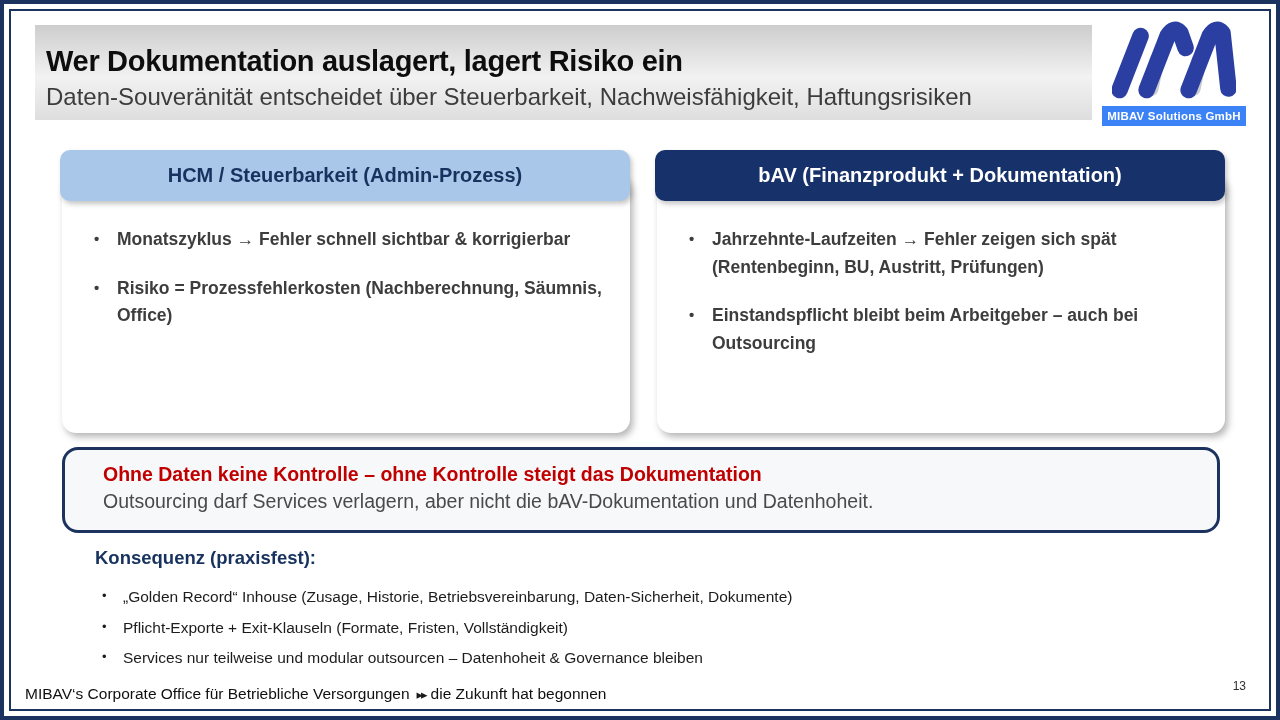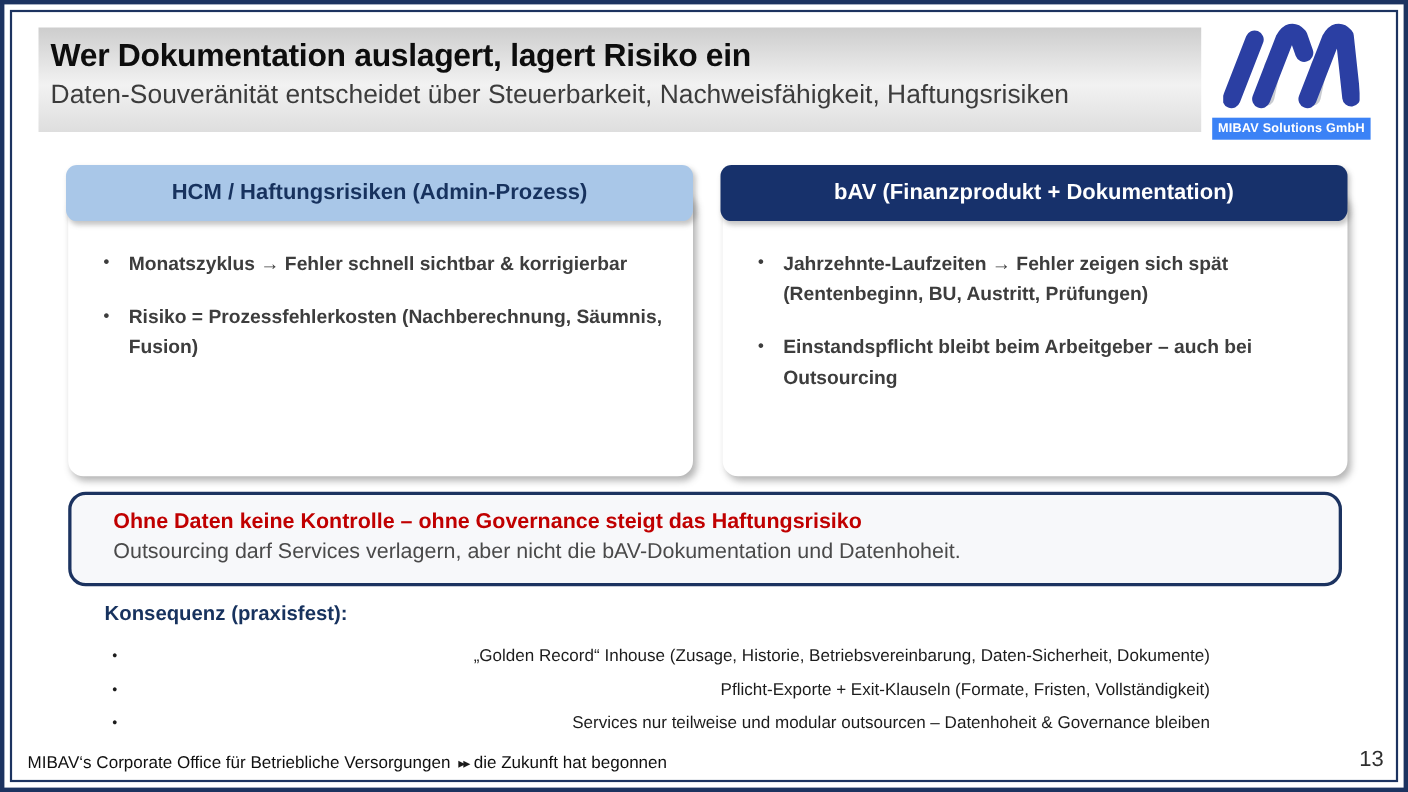--- a/index.html
+++ b/index.html
@@ -7,21 +7,21 @@
               font-family:"Liberation Sans", sans-serif; }
   .slide { position:absolute; inset:0; width:1280px; height:720px; background:#fff; }
 
   
   .frame-outer { position:absolute; inset:0; border:4px solid #1c3360; pointer-events:none; z-index:50; }
   .frame-inner { position:absolute; inset:9px; border:2px solid #1c3360; pointer-events:none; z-index:50; }
 
   
   .title-bar { position:absolute; left:35px; top:25px; width:1057px; height:95px;
                background:linear-gradient(180deg,#cdcdcd 0%,#f2f2f2 55%,#dedede 100%);
-               padding:10px 0 0 11px; }
+               padding:20px 0 0 11px; }
   .title { font-size:29px; font-weight:bold; color:#0d0d0d; letter-spacing:-0.3px; }
   .subtitle { font-size:24px; color:#3c3c3c; margin-top:5px; }
 
   
   .logo-box { position:absolute; left:1100px; top:12px; width:148px; height:122px; background:#fff; text-align:center; }
   .logo-mark { margin-top:6px; }
   .logo-label { margin:0 2px; height:20px; background:#3b82f6; color:#fff; font-size:11.5px;
                 line-height:20px; font-weight:bold; letter-spacing:0.2px; }
 
   
@@ -47,27 +47,27 @@
              border:3px solid #1c3360; border-radius:16px; background:#f7f8fa;
              padding:13px 0 0 38px; }
   .callout-head { font-size:19.5px; font-weight:bold; color:#c00000; }
   .callout-body { font-size:19.5px; color:#4a4a4a; margin-top:4px; }
 
   
   .konsequenz-heading { position:absolute; left:95px; top:547px; font-size:18.5px;
                         font-weight:bold; color:#17325e; }
   .k-bullets { position:absolute; left:100px; top:588px; list-style:none; width:1000px; }
   .k-bullets li { position:relative; padding-left:23px; margin-bottom:12px;
-                  font-size:15.5px; line-height:1.2; color:#1c1c1c;text-align:right; }
+                  font-size:15.5px; line-height:1.2; color:#1c1c1c; }
   .k-bullets li::before { content:"•"; position:absolute; left:2px; top:0; font-size:13px; color:#1c1c1c; }
 
   
   .footer { position:absolute; left:25px; top:685px; font-size:15.5px; color:#101010; }
   .footer .arrow { letter-spacing:-2px; margin:0 5px 0 7px; font-size:13px; color:#1a1a1a; }
-  .page-number { position:absolute; right:22px; top:679px; font-size:20px; color:#2e2e2e; }
+  .page-number { position:absolute; right:34px; top:679px; font-size:12px; color:#2e2e2e; }
   .stand { position:absolute; right:52px; top:716px; font-size:13.5px; color:#404040; }
 </style>
 </head>
 <body>
 
 <div class="slide">
 
   <div class="title-bar">
     <div class="title">Wer Dokumentation auslagert, lagert Risiko ein</div>
     <div class="subtitle">Daten-Souveränität entscheidet über Steuerbarkeit, Nachweisfähigkeit, Haftungsrisiken</div>
@@ -83,38 +83,38 @@
         <path d="M102 90 L130 18 Q138 4 147 14 L155 88" stroke="#2b3fa3" stroke-width="22"></path>
       </g>
     </svg>
     <div class="logo-label">MIBAV Solutions GmbH</div>
   </div>
 
   <div class="card card-left">
     <div class="card-body">
       <ul class="bullets">
         <li>Monatszyklus → Fehler schnell sichtbar &amp; korrigierbar</li>
-        <li>Risiko = Prozessfehlerkosten (Nachberechnung, Säumnis, Fusion)</li>
+        <li>Risiko = Prozessfehlerkosten (Nachberechnung, Säumnis, Office)</li>
       </ul>
     </div>
-    <div class="card-header hdr-light">HCM / Haftungsrisiken (Admin-Prozess)</div>
+    <div class="card-header hdr-light">HCM / Steuerbarkeit (Admin-Prozess)</div>
   </div>
 
   <div class="card card-right">
     <div class="card-body">
       <ul class="bullets">
         <li>Jahrzehnte-Laufzeiten → Fehler zeigen sich spät (Rentenbeginn, BU, Austritt, Prüfungen)</li>
         <li>Einstandspflicht bleibt beim Arbeitgeber – auch bei Outsourcing</li>
       </ul>
     </div>
     <div class="card-header hdr-dark">bAV (Finanzprodukt + Dokumentation)</div>
   </div>
 
   <div class="callout">
-    <div class="callout-head">Ohne Daten keine Kontrolle – ohne Governance steigt das Haftungsrisiko</div>
+    <div class="callout-head">Ohne Daten keine Kontrolle – ohne Kontrolle steigt das Dokumentation</div>
     <div class="callout-body">Outsourcing darf Services verlagern, aber nicht die bAV-Dokumentation und Datenhoheit.</div>
   </div>
 
   <div class="konsequenz-heading">Konsequenz (praxisfest):</div>
   <ul class="k-bullets">
     <li>„Golden Record“ Inhouse (Zusage, Historie, Betriebsvereinbarung, Daten-Sicherheit, Dokumente)</li>
     <li>Pflicht-Exporte + Exit-Klauseln (Formate, Fristen, Vollständigkeit)</li>
     <li>Services nur teilweise und modular outsourcen – Datenhoheit &amp; Governance bleiben</li>
   </ul>
 

